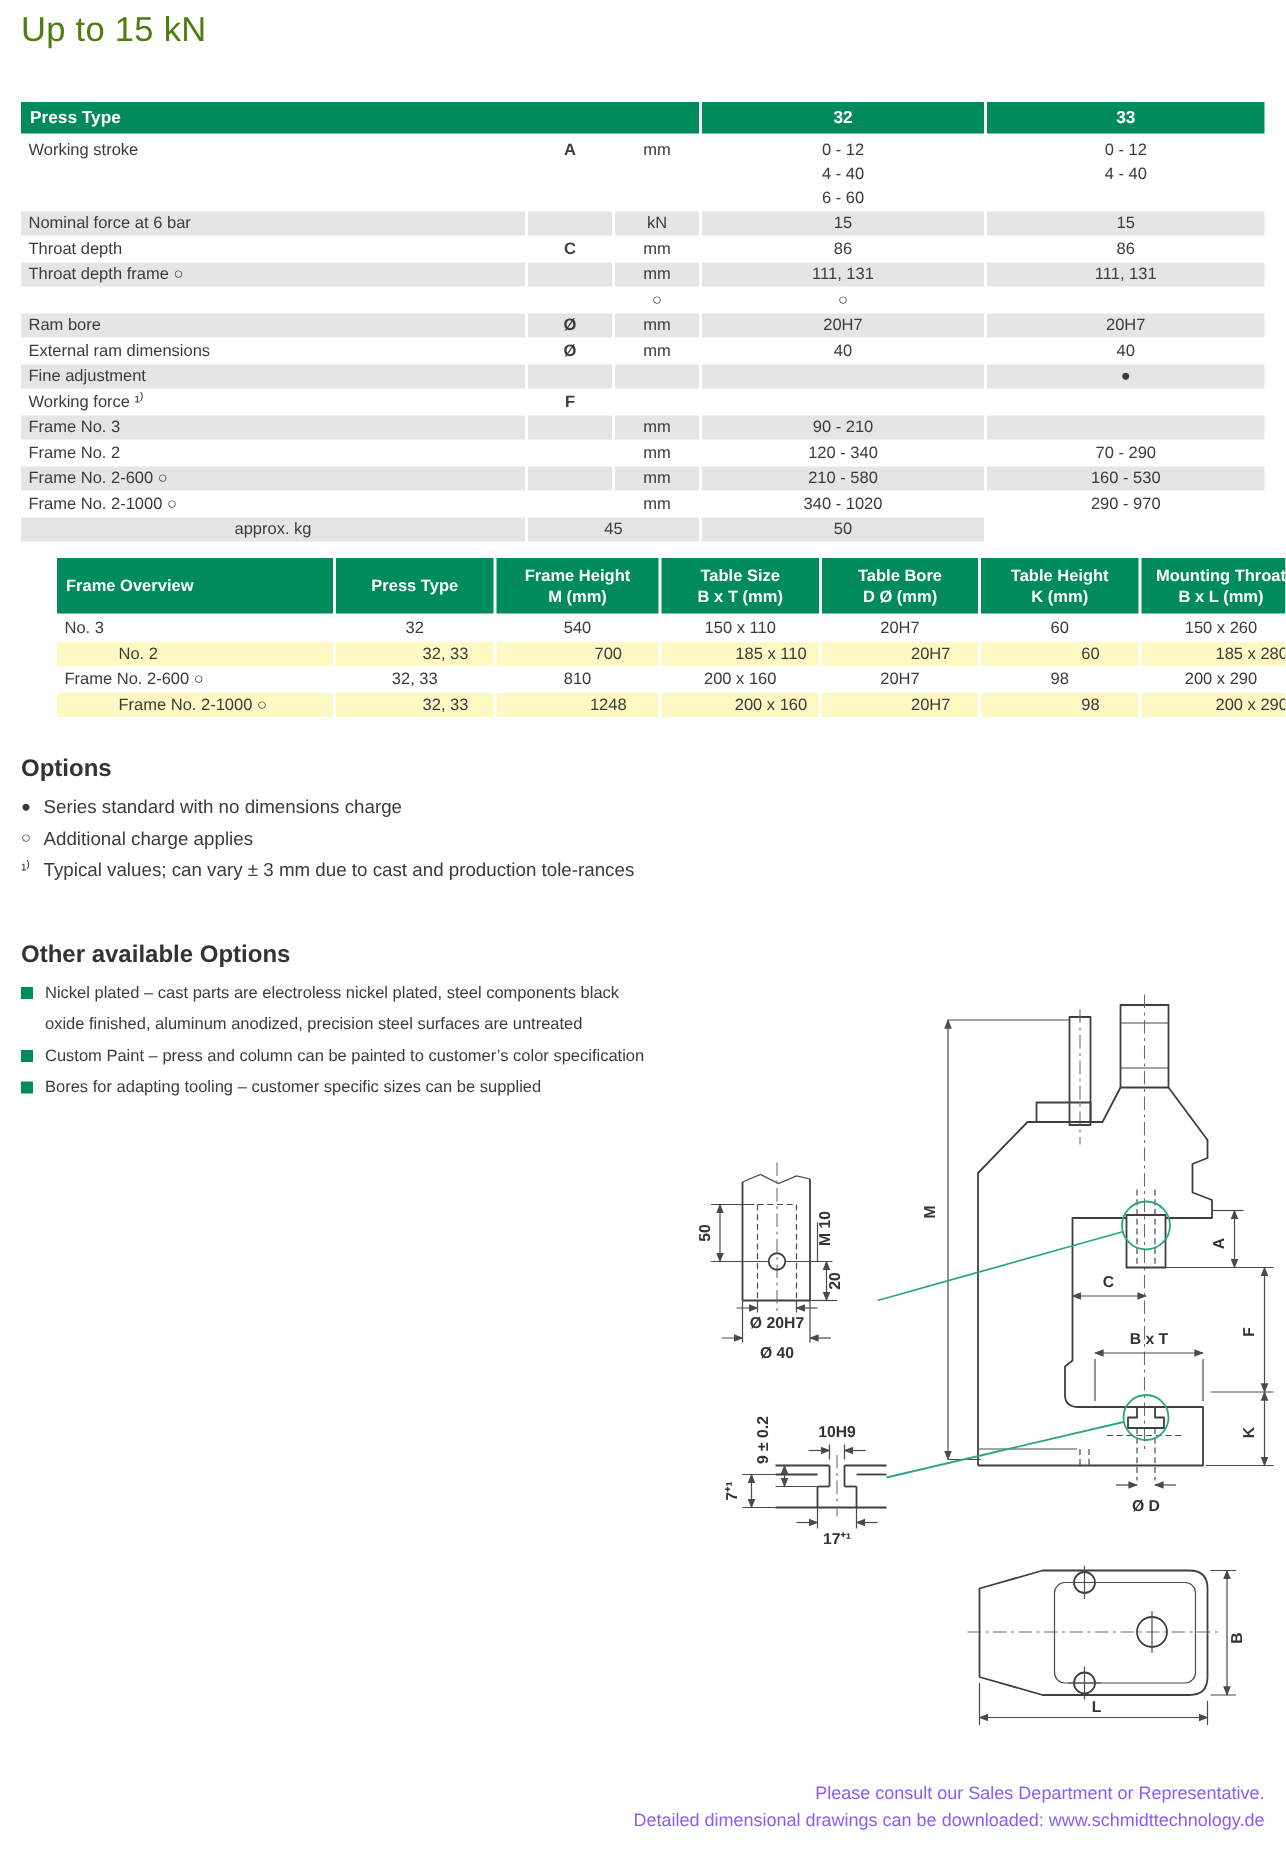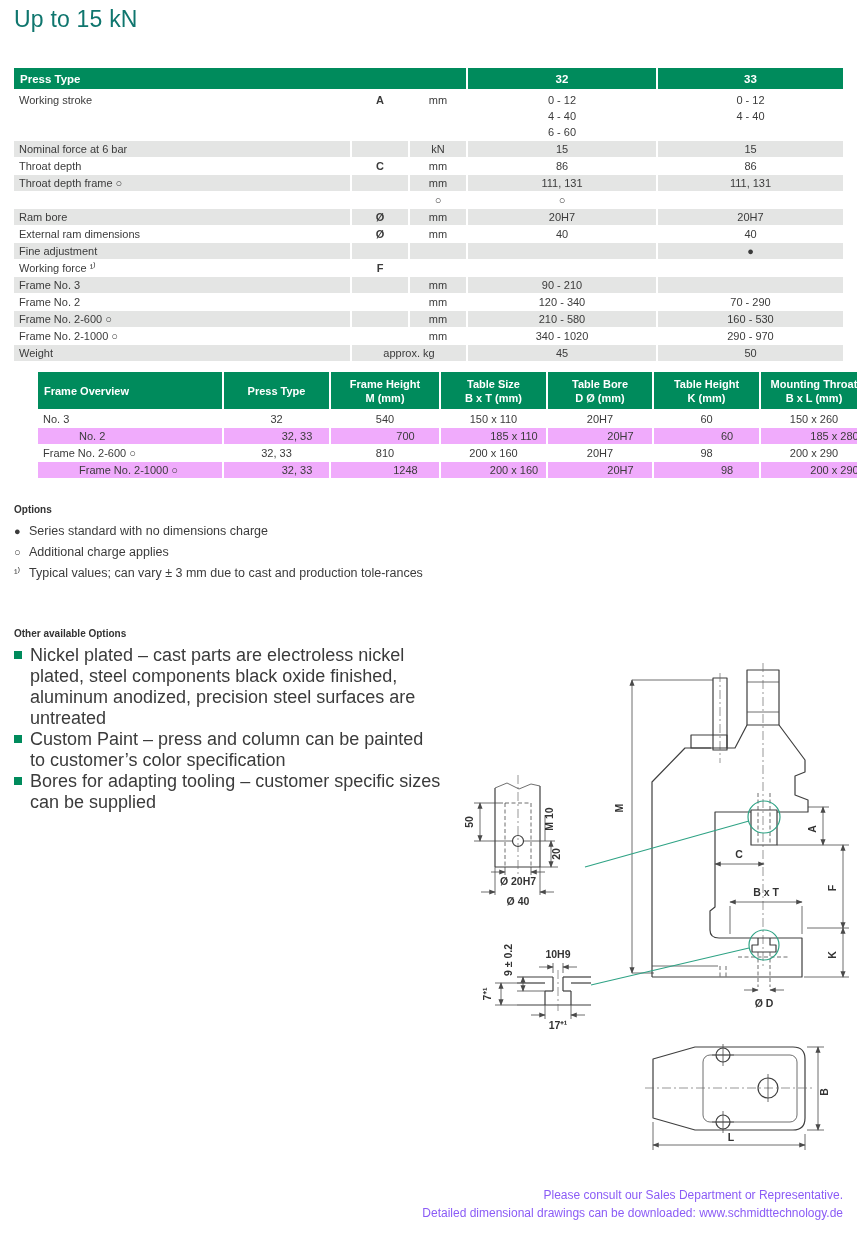--- a/index.html
+++ b/index.html
@@ -1,18 +1,18 @@
 <!DOCTYPE html>
 <html><head>
 <meta charset="utf-8">
 <style>
   html,body{margin:0;padding:0;background:#fff;}
   .page{position:relative;width:857px;height:1238px;background:#fff;overflow:hidden;
         font-family:"Liberation Sans",sans-serif;color:#3b3b3b;}
-  .title{position:absolute;left:14px;top:6px;font-size:23px;font-weight:400;color:#0f766e;letter-spacing:.2px;}
+  .title{position:absolute;left:14px;top:6px;font-size:23px;font-weight:400;color:#4d7c0f;letter-spacing:.2px;}
 
   
   .press-table{position:absolute;left:14px;top:68px;width:829px;}
   .pt-head{display:grid;grid-template-columns:452px 188px 185px;column-gap:2px;height:21px;margin-bottom:2px;}
   .pt-head>div{background:#008B5C;color:#fff;font-size:11.5px;font-weight:700;display:flex;align-items:center;}
   .pt-h1{padding-left:6px;}
   .pt-hc{justify-content:center;}
   .pt-row{display:grid;grid-template-columns:336px 56px 56px 188px 185px;column-gap:2px;height:16px;margin-bottom:1px;}
   .pt-row.wrow{grid-template-columns:336px 114px 188px 185px;}
   .pt-row.ws{height:49px;}
@@ -25,30 +25,30 @@
 
   
   .frame-table{position:absolute;left:14px;top:372px;width:829px;margin-left:24px;}
   .ft-head{display:grid;grid-template-columns:184px 105px 108px 105px 104px 105px 106px;column-gap:2px;height:37px;margin-bottom:2px;}
   .ft-head>div{background:#008B5C;color:#fff;font-size:11px;font-weight:700;display:flex;align-items:center;
                justify-content:center;text-align:center;white-space:pre-line;line-height:14px;}
   .ft-head>div:first-child{justify-content:flex-start;padding-left:6px;}
   .ft-row{display:grid;grid-template-columns:184px 105px 108px 105px 104px 105px 106px;column-gap:2px;height:16px;margin-bottom:1px;}
   .ft-row>div{font-size:11px;line-height:16px;display:flex;align-items:center;justify-content:center;}
   .ft-row>div:first-child{justify-content:flex-start;padding-left:5px;}
-  .ft-row.shade>div{background:#f0abfc;padding-left:41px;}
+  .ft-row.shade>div{background:#fef9c3;padding-left:41px;}
 
   
   .options{position:absolute;left:14px;top:504px;}
   .other-options{position:absolute;left:14px;top:628px;}
-  .sec-title{font-size:10px;font-weight:700;color:#333;margin-bottom:6px;}
+  .sec-title{font-size:16px;font-weight:700;color:#333;margin-bottom:6px;}
   .opt-item{display:flex;align-items:flex-start;line-height:21px;font-size:12.5px;}
   .opt-marker{width:15px;flex:0 0 15px;font-size:11px;}
   .opt-text{width:408px;}
-  .oo-item{display:flex;align-items:flex-start;line-height:21px;font-size:18px;}
+  .oo-item{display:flex;align-items:flex-start;line-height:21px;font-size:11px;}
   .oo-bullet{width:8px;height:8px;background:#008B5C;flex:0 0 8px;margin:6px 8px 0 0;}
   .oo-text{width:412px;}
 
   
   .drawing{position:absolute;left:455px;top:645px;width:402px;height:530px;}
   .out{stroke:#3f3f3f;stroke-width:1.2;fill:none;stroke-linejoin:round;}
   .thin{stroke:#4a4a4a;stroke-width:0.8;fill:none;}
   .hid{stroke:#4a4a4a;stroke-width:0.8;stroke-dasharray:4 2.5;fill:none;}
   .cl{stroke:#6a6a6a;stroke-width:0.7;stroke-dasharray:9 3 2 3;fill:none;}
   .dim{stroke:#4a4a4a;stroke-width:0.8;fill:none;}
@@ -159,21 +159,20 @@
       <div class="val">160 - 530</div>
     </div>
     <div class="pt-row">
       <div class="lab">Frame No. 2-1000 ○</div>
       <div class="sym"></div>
       <div class="unit">mm</div>
       <div class="val">340 - 1020</div>
       <div class="val">290 - 970</div>
     </div>
     <div class="pt-row shade wrow">
-      <div class="lab">Weight</div>
       <div class="unit">approx. kg</div>
       <div class="val">45</div>
       <div class="val">50</div>
     </div>
   </div>
 
   <div class="frame-table">
     <div class="ft-head">
       <div>Frame Overview</div>
       <div>Press Type</div>

